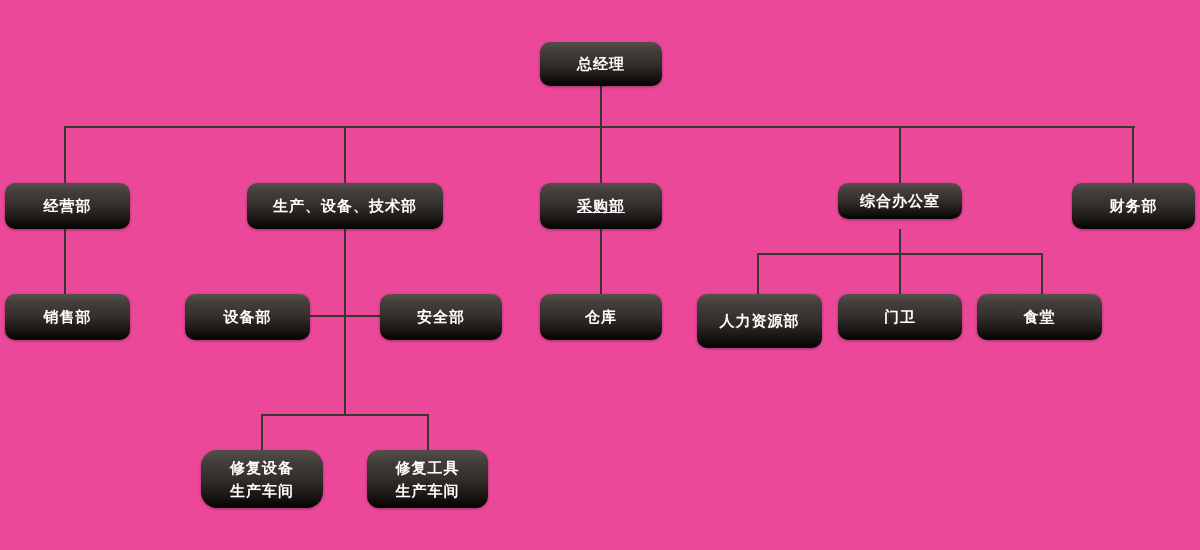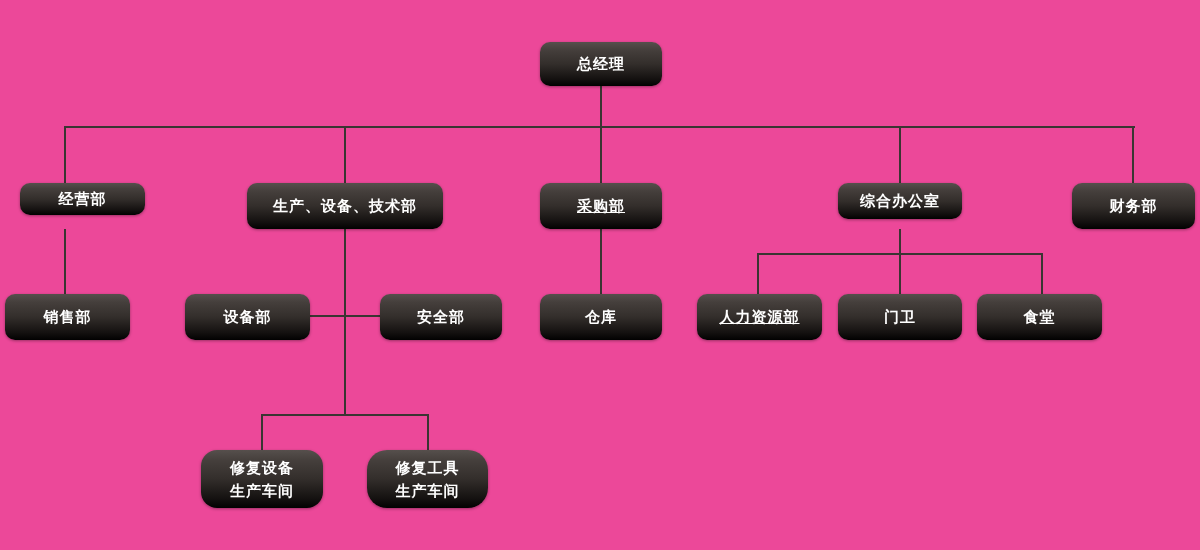--- a/index.html
+++ b/index.html
@@ -55,32 +55,32 @@
   <div class="line h" style="left:261px; top:414px; width:168px;"></div>
   <div class="line v" style="left:261px; top:414px; height:36px;"></div>
   <div class="line v" style="left:427px; top:414px; height:36px;"></div>
   <div class="line v" style="left:899px; top:229px; height:65px;"></div>
   <div class="line h" style="left:757px; top:253px; width:286px;"></div>
   <div class="line v" style="left:757px; top:253px; height:41px;"></div>
   <div class="line v" style="left:1041px;top:253px; height:41px;"></div>
 
   <div class="node" style="left:540px; top:42px; width:122px; height:44px;">总经理</div>
 
-  <div class="node" style="left:20px; top:183px; width:125px; height:32px;">经营部</div>
+  <div class="node" style="left:5px; top:183px; width:125px; height:46px;">经营部</div>
   <div class="node" style="left:247px; top:183px; width:196px; height:46px;">生产、设备、技术部</div>
   <div class="node" style="left:540px; top:183px; width:122px; height:46px;text-decoration:underline;">采购部</div>
   <div class="node" style="left:838px; top:183px; width:124px; height:36px;">综合办公室</div>
   <div class="node" style="left:1072px; top:183px; width:123px; height:46px;">财务部</div>
 
   <div class="node" style="left:5px; top:294px; width:125px; height:46px;">销售部</div>
   <div class="node" style="left:185px; top:294px; width:125px; height:46px;">设备部</div>
   <div class="node" style="left:380px; top:294px; width:122px; height:46px;">安全部</div>
   <div class="node" style="left:540px; top:294px; width:122px; height:46px;">仓库</div>
-  <div class="node" style="left:697px; top:294px; width:125px; height:46px;text-decoration:underline;">人力资源部</div>
+  <div class="node" style="left:697px; top:294px; width:125px; height:54px;">人力资源部</div>
   <div class="node" style="left:838px; top:294px; width:124px; height:46px;">门卫</div>
   <div class="node" style="left:977px; top:294px; width:125px; height:46px;">食堂</div>
 
   <div class="node" style="left:201px; top:450px; width:122px; height:58px; border-radius:16px;">修复设备
 生产车间</div>
-  <div class="node" style="left:367px; top:450px; width:121px; height:58px; border-radius:20px;">修复工具
+  <div class="node" style="left:367px; top:450px; width:121px; height:58px; border-radius:12px;">修复工具
 生产车间</div>
 
 </div>
 
 </body></html>

